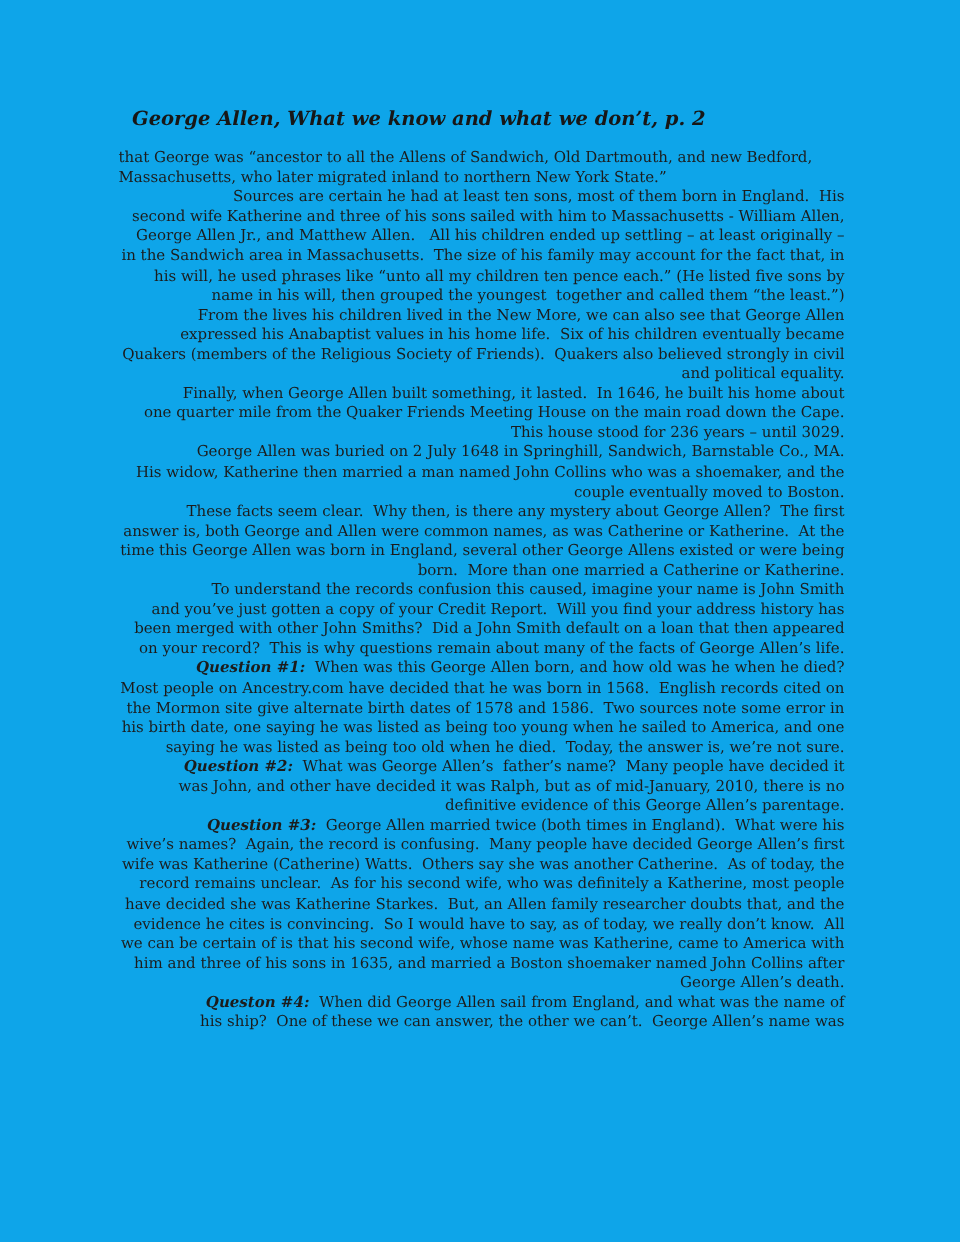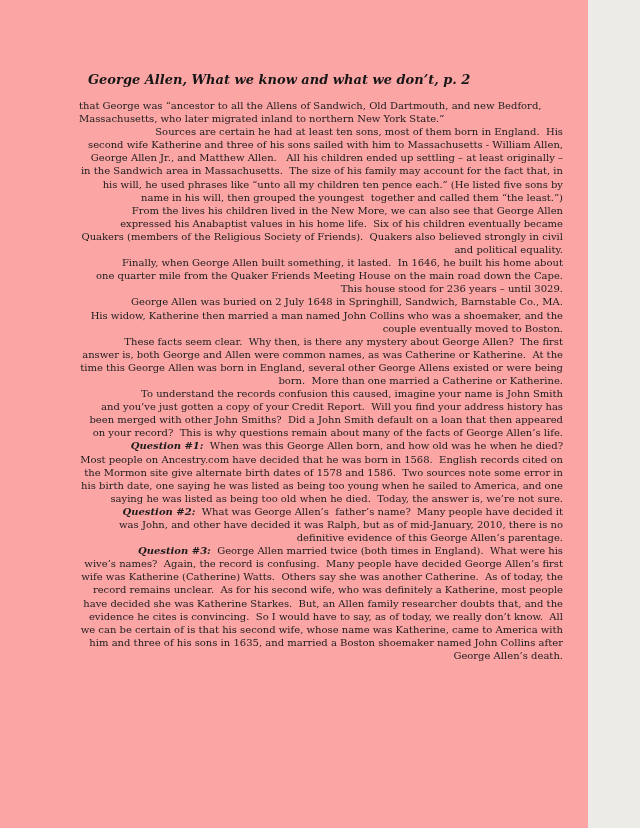--- a/index.html
+++ b/index.html
@@ -7,23 +7,23 @@
     padding: 0;
   }
   body {
     width: 640px;
     height: 828px;
     background: #edebe7;
     font-family: "DejaVu Serif", serif;
   }
   .page {
     position: relative;
-    width: 588px;
+    width: 640px;
     height: 828px;
-    background: #fca5a5;
+    background: #0ea5e9;
     overflow: hidden;
   }
   .doc-title {
     position: absolute;
     left: 88px;
     top: 72px;
     font-size: 13px;
     font-weight: bold;
     font-style: italic;
     color: #171717;
@@ -64,14 +64,15 @@
     <p class="para"><span>that George was “ancestor to all the Allens of Sandwich, Old Dartmouth, and new Bedford, Massachusetts, who later migrated inland to northern New York State.”</span></p>
     <p class="para indent"><span>Sources are certain he had at least ten sons, most of them born in England.  His second wife Katherine and three of his sons sailed with him to Massachusetts - William Allen, George Allen Jr., and Matthew Allen.   All his children ended up settling – at least originally – in the Sandwich area in Massachusetts.  The size of his family may account for the fact that, in his will, he used phrases like “unto all my children ten pence each.” (He listed five sons by name in his will, then grouped the youngest  together and called them “the least.”)</span></p>
     <p class="para indent"><span>From the lives his children lived in the New More, we can also see that George Allen expressed his Anabaptist values in his home life.  Six of his children eventually became Quakers (members of the Religious Society of Friends).  Quakers also believed strongly in civil and political equality.</span></p>
     <p class="para indent"><span>Finally, when George Allen built something, it lasted.  In 1646, he built his home about one quarter mile from the Quaker Friends Meeting House on the main road down the Cape.  This house stood for 236 years – until 3029.</span></p>
     <p class="para indent"><span>George Allen was buried on 2 July 1648 in Springhill, Sandwich, Barnstable Co., MA.  His widow, Katherine then married a man named John Collins who was a shoemaker, and the couple eventually moved to Boston.</span></p>
     <p class="para indent"><span>These facts seem clear.  Why then, is there any mystery about George Allen?  The first answer is, both George and Allen were common names, as was Catherine or Katherine.  At the time this George Allen was born in England, several other George Allens existed or were being born.  More than one married a Catherine or Katherine.</span></p>
     <p class="para indent"><span>To understand the records confusion this caused, imagine your name is John Smith and you’ve just gotten a copy of your Credit Report.  Will you find your address history has been merged with other John Smiths?  Did a John Smith default on a loan that then appeared on </span><span class="run-underline">your</span><span> record?  This is why questions remain about many of the facts of George Allen’s life.</span></p>
     <p class="para indent"><span class="run-label">Question #1:</span><span>  When was this George Allen born, and how old was he when he died?  Most people on Ancestry.com have decided that he was born in 1568.  English records cited on the Mormon site give alternate birth dates of 1578 and 1586.  Two sources note some error in his birth date, one saying he was listed as being too young when he sailed to America, and one saying he was listed as being too old when he died.  Today, the answer is, we’re not sure.</span></p>
     <p class="para indent"><span class="run-label">Question #2:</span><span>  What was George Allen’s  father’s name?  Many people have decided it was John, and other have decided it was Ralph, but as of mid-January, 2010, there is no definitive evidence of this George Allen’s parentage.</span></p>
     <p class="para indent"><span class="run-label">Question #3:</span><span>  George Allen married twice (both times in England).  What were his wive’s names?  Again, the record is confusing.  Many people have decided George Allen’s first wife was Katherine (Catherine) Watts.  Others say she was another Catherine.  As of today, the record remains unclear.  As for his second wife, who was definitely a Katherine, most people have decided she was Katherine Starkes.  But, an Allen family researcher doubts that, and the evidence he cites is convincing.  So I would have to say, as of today, we really don’t know.  All we can be certain of is that his second wife, whose name was Katherine, came to America with him and three of his sons in 1635, and married a Boston shoemaker named John Collins after George Allen’s death.</span></p>
+    <p class="para indent"><span class="run-label">Queston #4:</span><span>  When did George Allen sail from England, and what was the name of his ship?  One of these we can answer, the other we can’t.  George Allen’s name was</span></p>
   </div>
 </div>
 
 </body></html>

